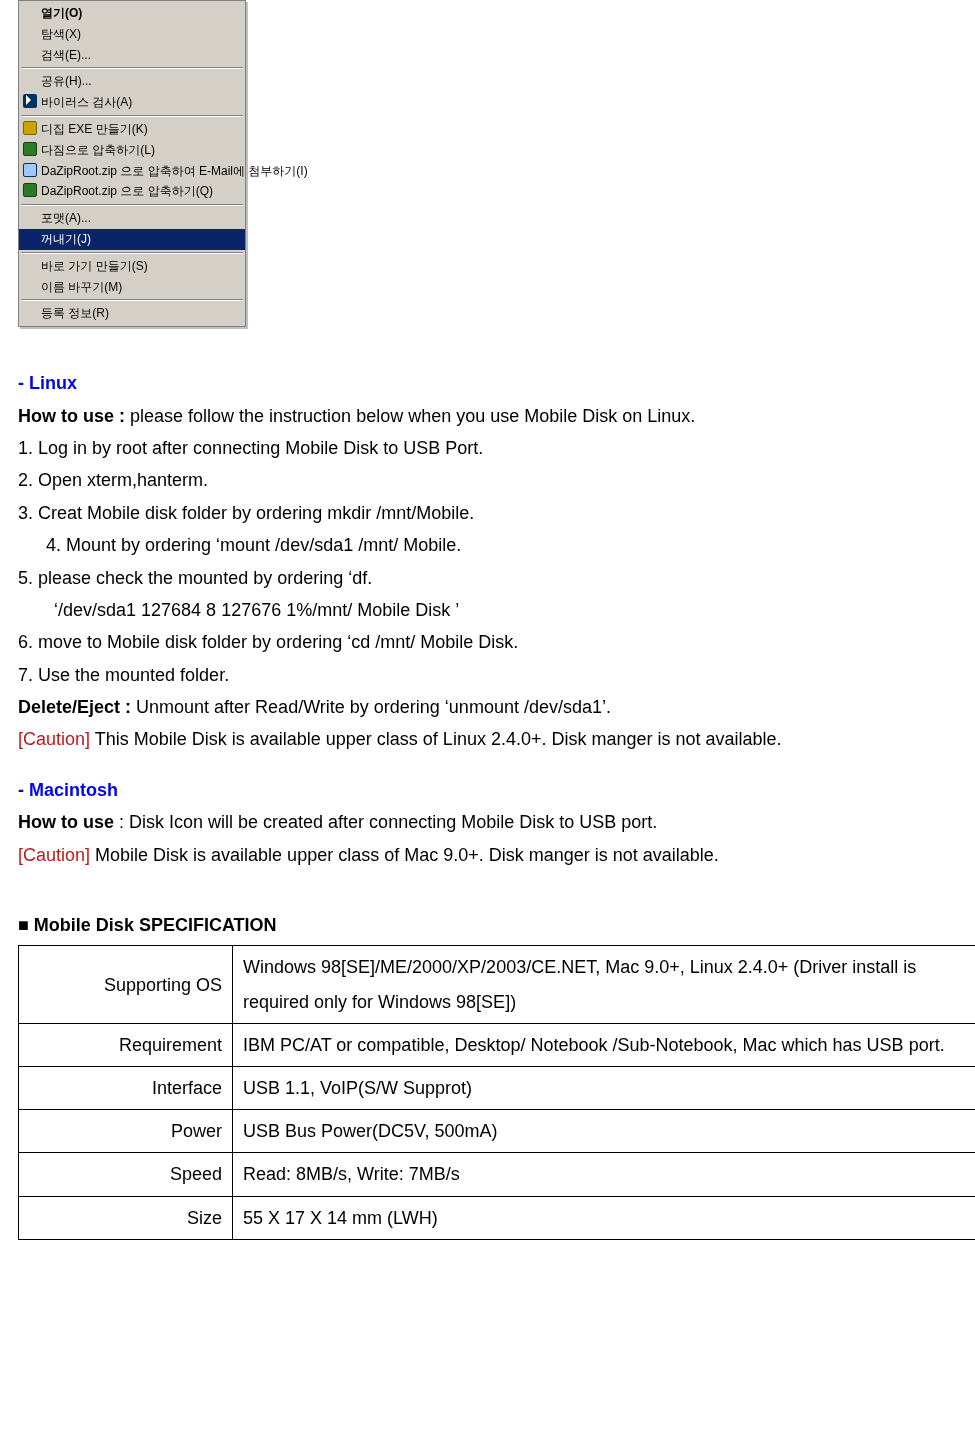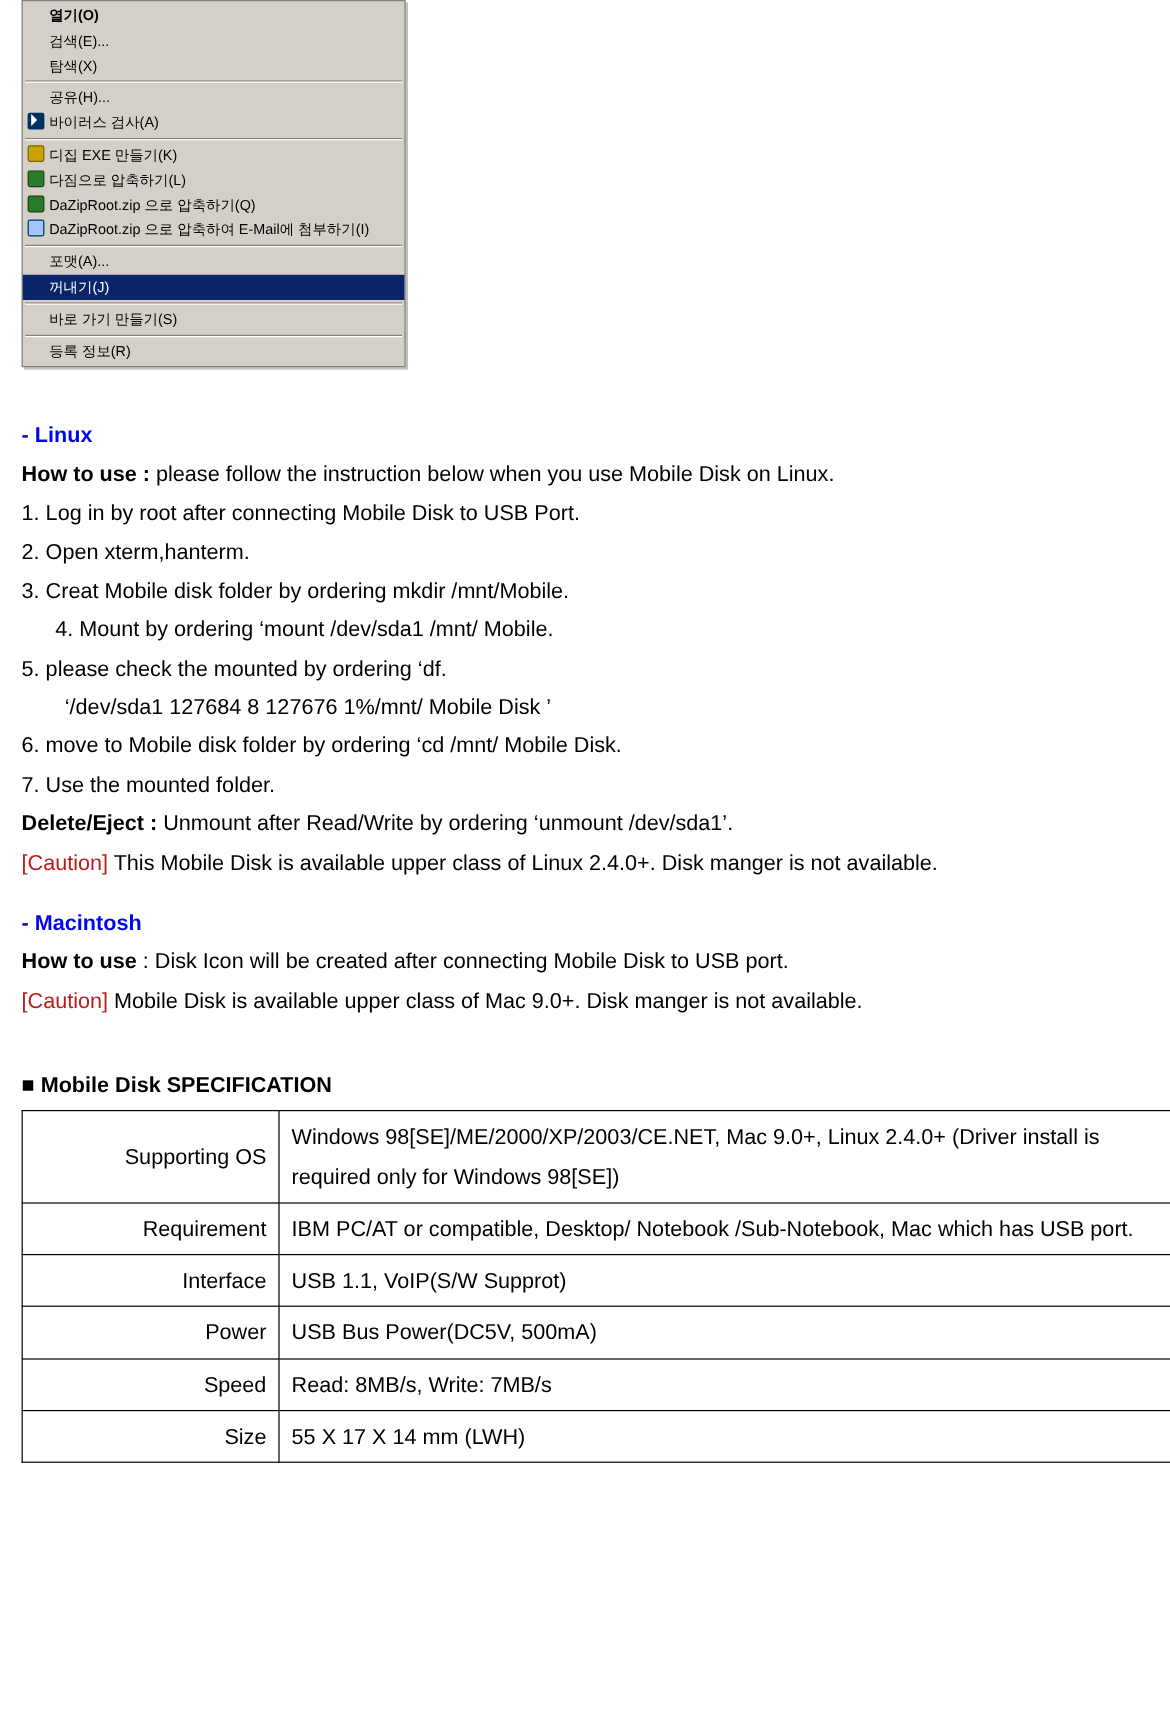--- a/index.html
+++ b/index.html
@@ -9,21 +9,21 @@
     font-family: Arial, "Malgun Gothic", sans-serif;
     font-size: 18px;
     color: #000;
     background: #fff;
     line-height: 1.8;
   }
   .page { padding: 0 18px 30px 18px; }
 
   
   .ctx-menu {
-    width: 320px;
+    width: 228px;
     background: #d4d0c8;
     border: 1px solid #808080;
     box-shadow: 2px 2px 0 rgba(0,0,0,.25);
     font-size: 12px;
     font-family: "Tahoma","Malgun Gothic",sans-serif;
     line-height: 1.4;
     padding: 2px 0;
     margin: 0 0 6px 0;
   }
   .ctx-item {
@@ -88,50 +88,51 @@
   .gap { height: 34px; }
   .gap-sm { height: 18px; }
 </style>
 </head>
 <body>
 
 <div class="page">
 
   <div class="ctx-menu">
     <div class="ctx-item bold">열기(O)</div>
+    <div class="ctx-item">탐색(X)</div>
     <div class="ctx-item">검색(E)...</div>
-    <div class="ctx-item">탐색(X)</div>
     <div class="ctx-sep"></div>
     <div class="ctx-item">공유(H)...</div>
     <div class="ctx-item">
       <span class="ico ico-av"></span>
       <span>바이러스 검사(A)</span>
     </div>
     <div class="ctx-sep"></div>
     <div class="ctx-item">
       <span class="ico ico-db"></span>
       <span>디집 EXE 만들기(K)</span>
     </div>
     <div class="ctx-item">
       <span class="ico ico-dz"></span>
       <span>다짐으로 압축하기(L)</span>
     </div>
     <div class="ctx-item">
+      <span class="ico ico-dm"></span>
+      <span>DaZipRoot.zip 으로 압축하여 E-Mail에 첨부하기(I)</span>
+    </div>
+    <div class="ctx-item">
       <span class="ico ico-dz"></span>
       <span>DaZipRoot.zip 으로 압축하기(Q)</span>
-    </div>
-    <div class="ctx-item">
-      <span class="ico ico-dm"></span>
-      <span>DaZipRoot.zip 으로 압축하여 E-Mail에 첨부하기(I)</span>
     </div>
     <div class="ctx-sep"></div>
     <div class="ctx-item">포맷(A)...</div>
     <div class="ctx-item sel">꺼내기(J)</div>
     <div class="ctx-sep"></div>
     <div class="ctx-item">바로 가기 만들기(S)</div>
+    <div class="ctx-item">이름 바꾸기(M)</div>
     <div class="ctx-sep"></div>
     <div class="ctx-item">등록 정보(R)</div>
   </div>
 
   <div class="gap"></div>
 
   <div class="blue bold">- Linux</div>
   <div>
     <span class="bold">How to use :</span><span> please follow the instruction below when you use Mobile Disk on Linux.</span>
   </div>

